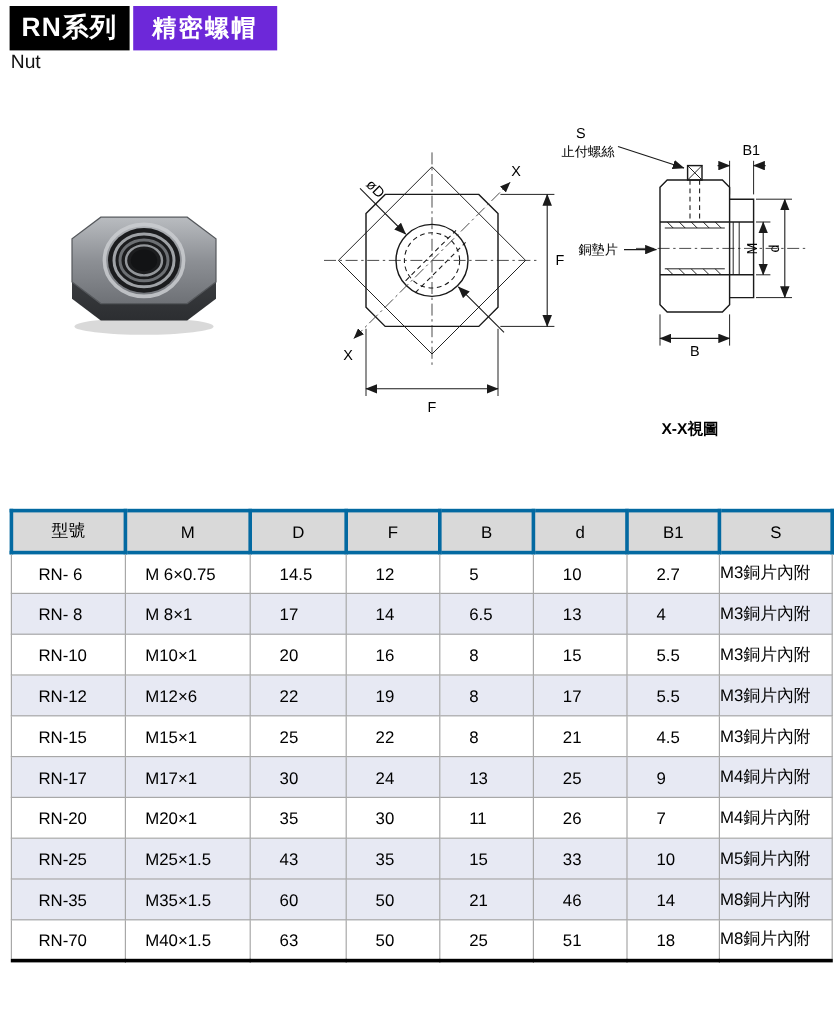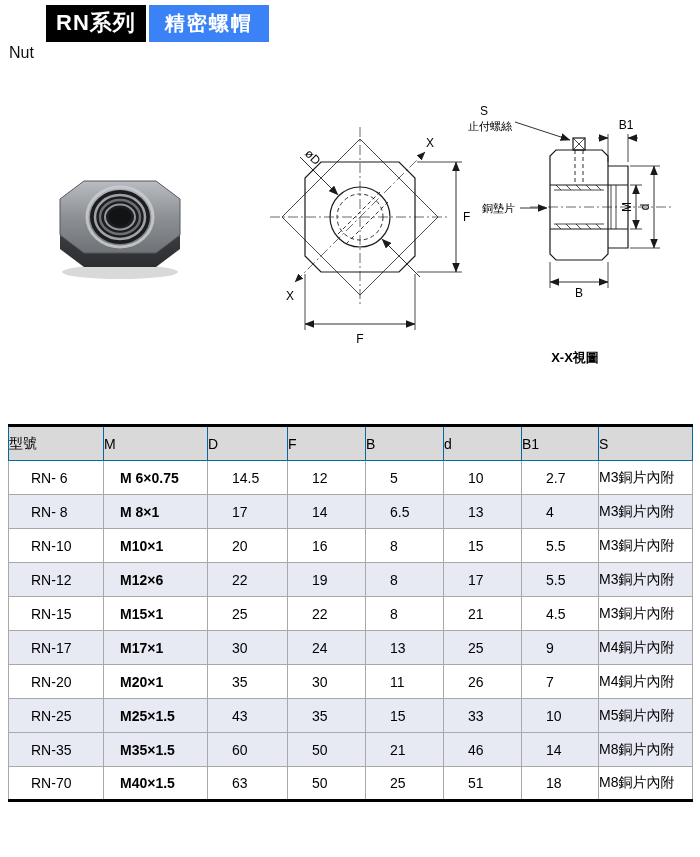--- a/index.html
+++ b/index.html
@@ -1,41 +1,41 @@
 <!DOCTYPE html>
 <html><head>
 <meta charset="utf-8">
 <style>
   * { margin:0; padding:0; box-sizing:border-box; }
   body { background:#fff; font-family:"Liberation Sans","DejaVu Sans",sans-serif; }
   .page { position:relative; width:700px; height:857px; background:#fff; overflow:hidden; }
 
-  .title-bar { position:absolute; left:8px; top:5px; display:flex; gap:3px;margin-left:38px; }
+  .title-bar { position:absolute; left:8px; top:5px; display:flex; gap:3px; }
   .series-badge { background:#000; color:#fff; font-size:22px; font-weight:bold; padding:3px 10px 4px 10px; letter-spacing:1px; }
-  .category-badge { background:#3b82f6; color:#fff; font-size:20px; font-weight:bold; padding:5px 16px 4px 16px; letter-spacing:2px; }
+  .category-badge { background:#6d28d9; color:#fff; font-size:20px; font-weight:bold; padding:5px 16px 4px 16px; letter-spacing:2px; }
   .product-name { position:absolute; left:9px; top:44px; font-size:16px; color:#111; }
 
   .nut-photo { position:absolute; left:45px; top:173px; }
   .tech-drawing { position:absolute; left:230px; top:92px; }
   .tech-drawing text { font-family:"Liberation Sans","DejaVu Sans",sans-serif; font-size:12px; fill:#000; }
   .tech-drawing text.cjk { font-size:11px; }
   .tech-drawing text.cap { font-size:13px; font-weight:bold; }
   .ln   { stroke:#1a1a1a; stroke-width:1.2; fill:none; }
   .thin { stroke:#1a1a1a; stroke-width:0.8; fill:none; }
   .cl   { stroke:#444; stroke-width:0.8; fill:none; stroke-dasharray:10 3 2 3; }
   .dash { stroke:#1a1a1a; stroke-width:0.9; fill:none; stroke-dasharray:4 3; }
   .dim  { stroke:#1a1a1a; stroke-width:0.9; fill:none; }
 
   .spec-table { position:absolute; left:8px; top:424px; width:684px; border-collapse:collapse; table-layout:fixed;
                 font-size:14px; color:#000; border-top:3px solid #000; border-bottom:3px solid #000; }
-  .spec-table th { background:#d9d9d9; height:35px; font-weight:normal; text-align:left; border:1px solid #0369a1; }
+  .spec-table th { background:#d9d9d9; height:35px; font-weight:normal; text-align:center; border:3px solid #0369a1; }
   .spec-table td { height:34px; border:1px solid #a8a8a8; background:#fff; text-align:left; }
   .spec-table tr.alt td { background:#e7e9f3; }
   .spec-table td.c0 { padding-left:22px;margin-left:20px; }
-  .spec-table td.c1 { padding-left:16px;font-weight:bold; }
+  .spec-table td.c1 { padding-left:16px; }
   .spec-table td.c2, .spec-table td.c3, .spec-table td.c4,
   .spec-table td.c5, .spec-table td.c6 { padding-left:24px; }
   .spec-table td.c7 { text-align:left; padding-left:0; }
 </style>
 </head>
 <body>
 
 <div class="page">
 
   <header class="title-bar">

